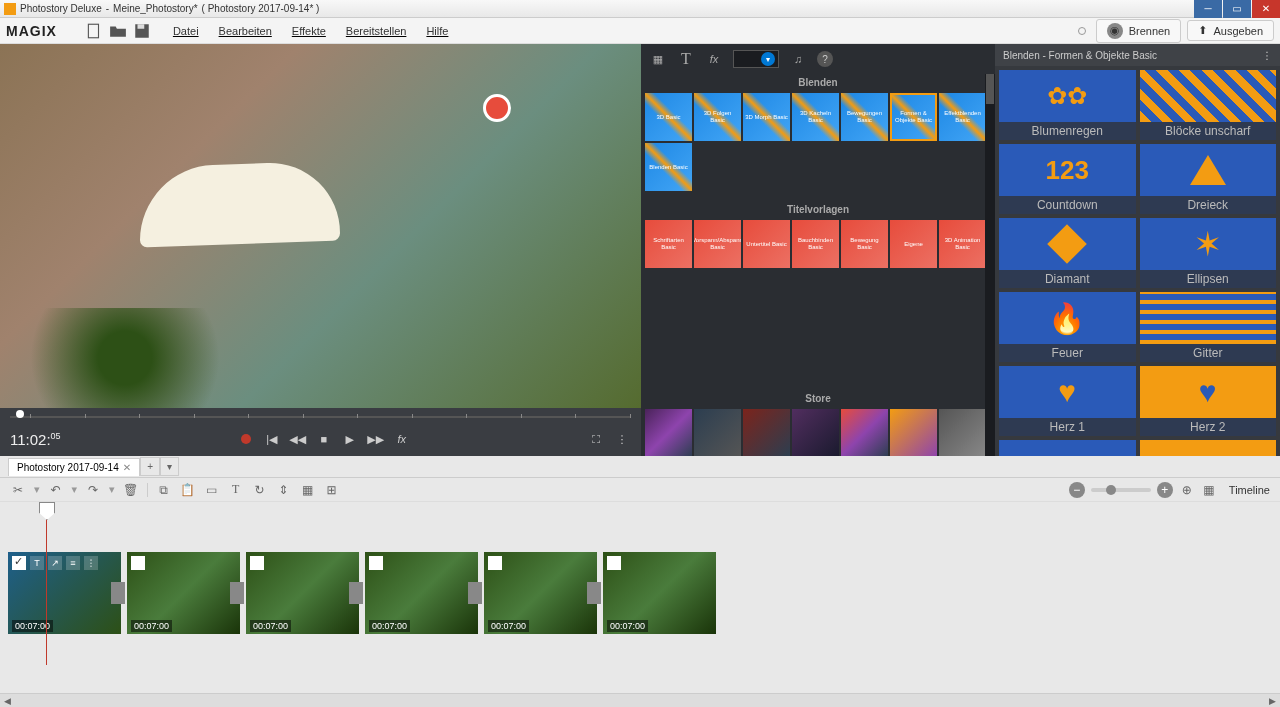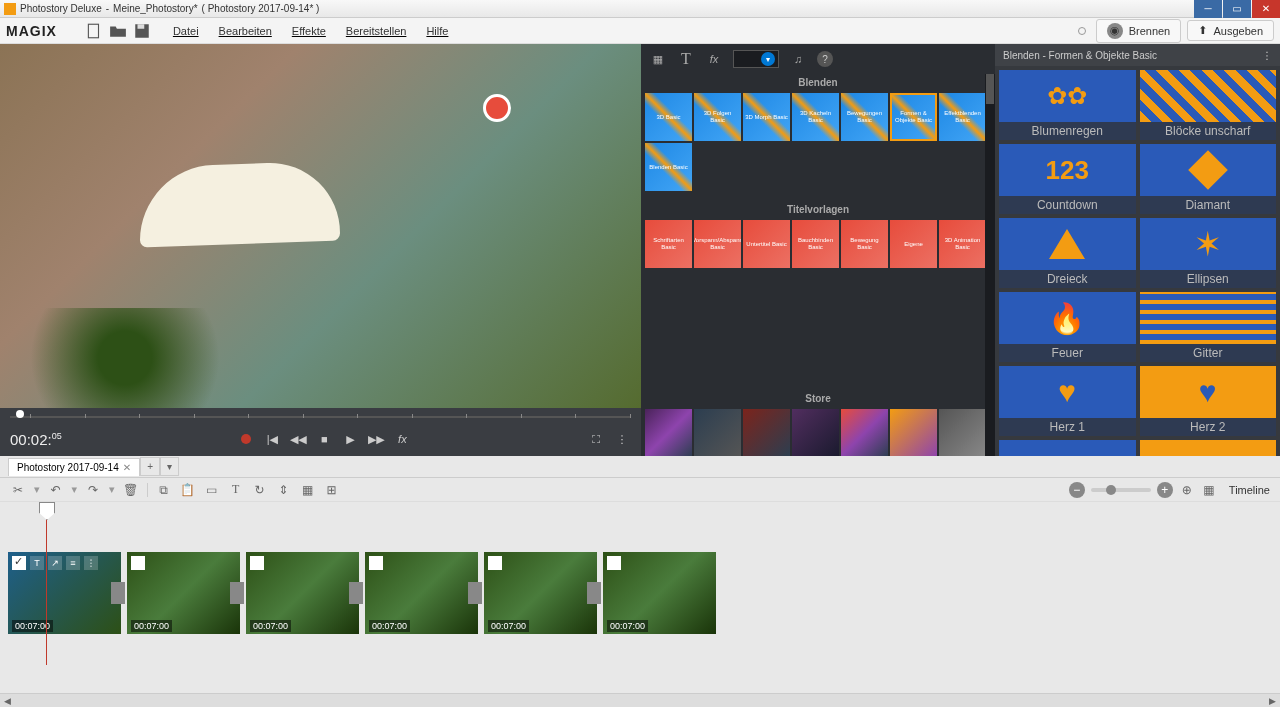--- a/index.html
+++ b/index.html
@@ -198,21 +198,21 @@
             <span></span>
             <span></span>
             <span></span>
             <span></span>
             <span></span>
             <span></span>
             <span></span>
           </div>
       </div>
       <div class="ctrl-row">
-        <span class="ctrl-time"><span>00:02</span>:<sup>05</sup></span>
+        <span class="ctrl-time"><span>11:02</span>:<sup>05</sup></span>
         <div class="ctrl-play">
           <span class="ctrl-ico">
               <span class="rec-dot"></span>
             </span>
           <span class="ctrl-ico">|◀</span>
           <span class="ctrl-ico">◀◀</span>
           <span class="ctrl-ico">■</span>
           <span class="ctrl-ico">▶</span>
           <span class="ctrl-ico">▶▶</span>
           <span class="ctrl-ico">
@@ -313,29 +313,29 @@
             <div class="side-label">Blöcke unscharf</div>
           </div>
           <div class="side-item">
             <div class="side-thumb">
               <span class="shape-123">123</span>
             </div>
             <div class="side-label">Countdown</div>
           </div>
           <div class="side-item">
             <div class="side-thumb">
+              <div class="shape-tri"></div>
+            </div>
+            <div class="side-label">Dreieck</div>
+          </div>
+          <div class="side-item">
+            <div class="side-thumb">
               <div class="shape-diamond"></div>
             </div>
             <div class="side-label">Diamant</div>
-          </div>
-          <div class="side-item">
-            <div class="side-thumb">
-              <div class="shape-tri"></div>
-            </div>
-            <div class="side-label">Dreieck</div>
           </div>
           <div class="side-item">
             <div class="side-thumb">
               <span class="shape-star">✶</span>
             </div>
             <div class="side-label">Ellipsen</div>
           </div>
           <div class="side-item">
             <div class="side-thumb">
               <span class="shape-fire">🔥</span>

